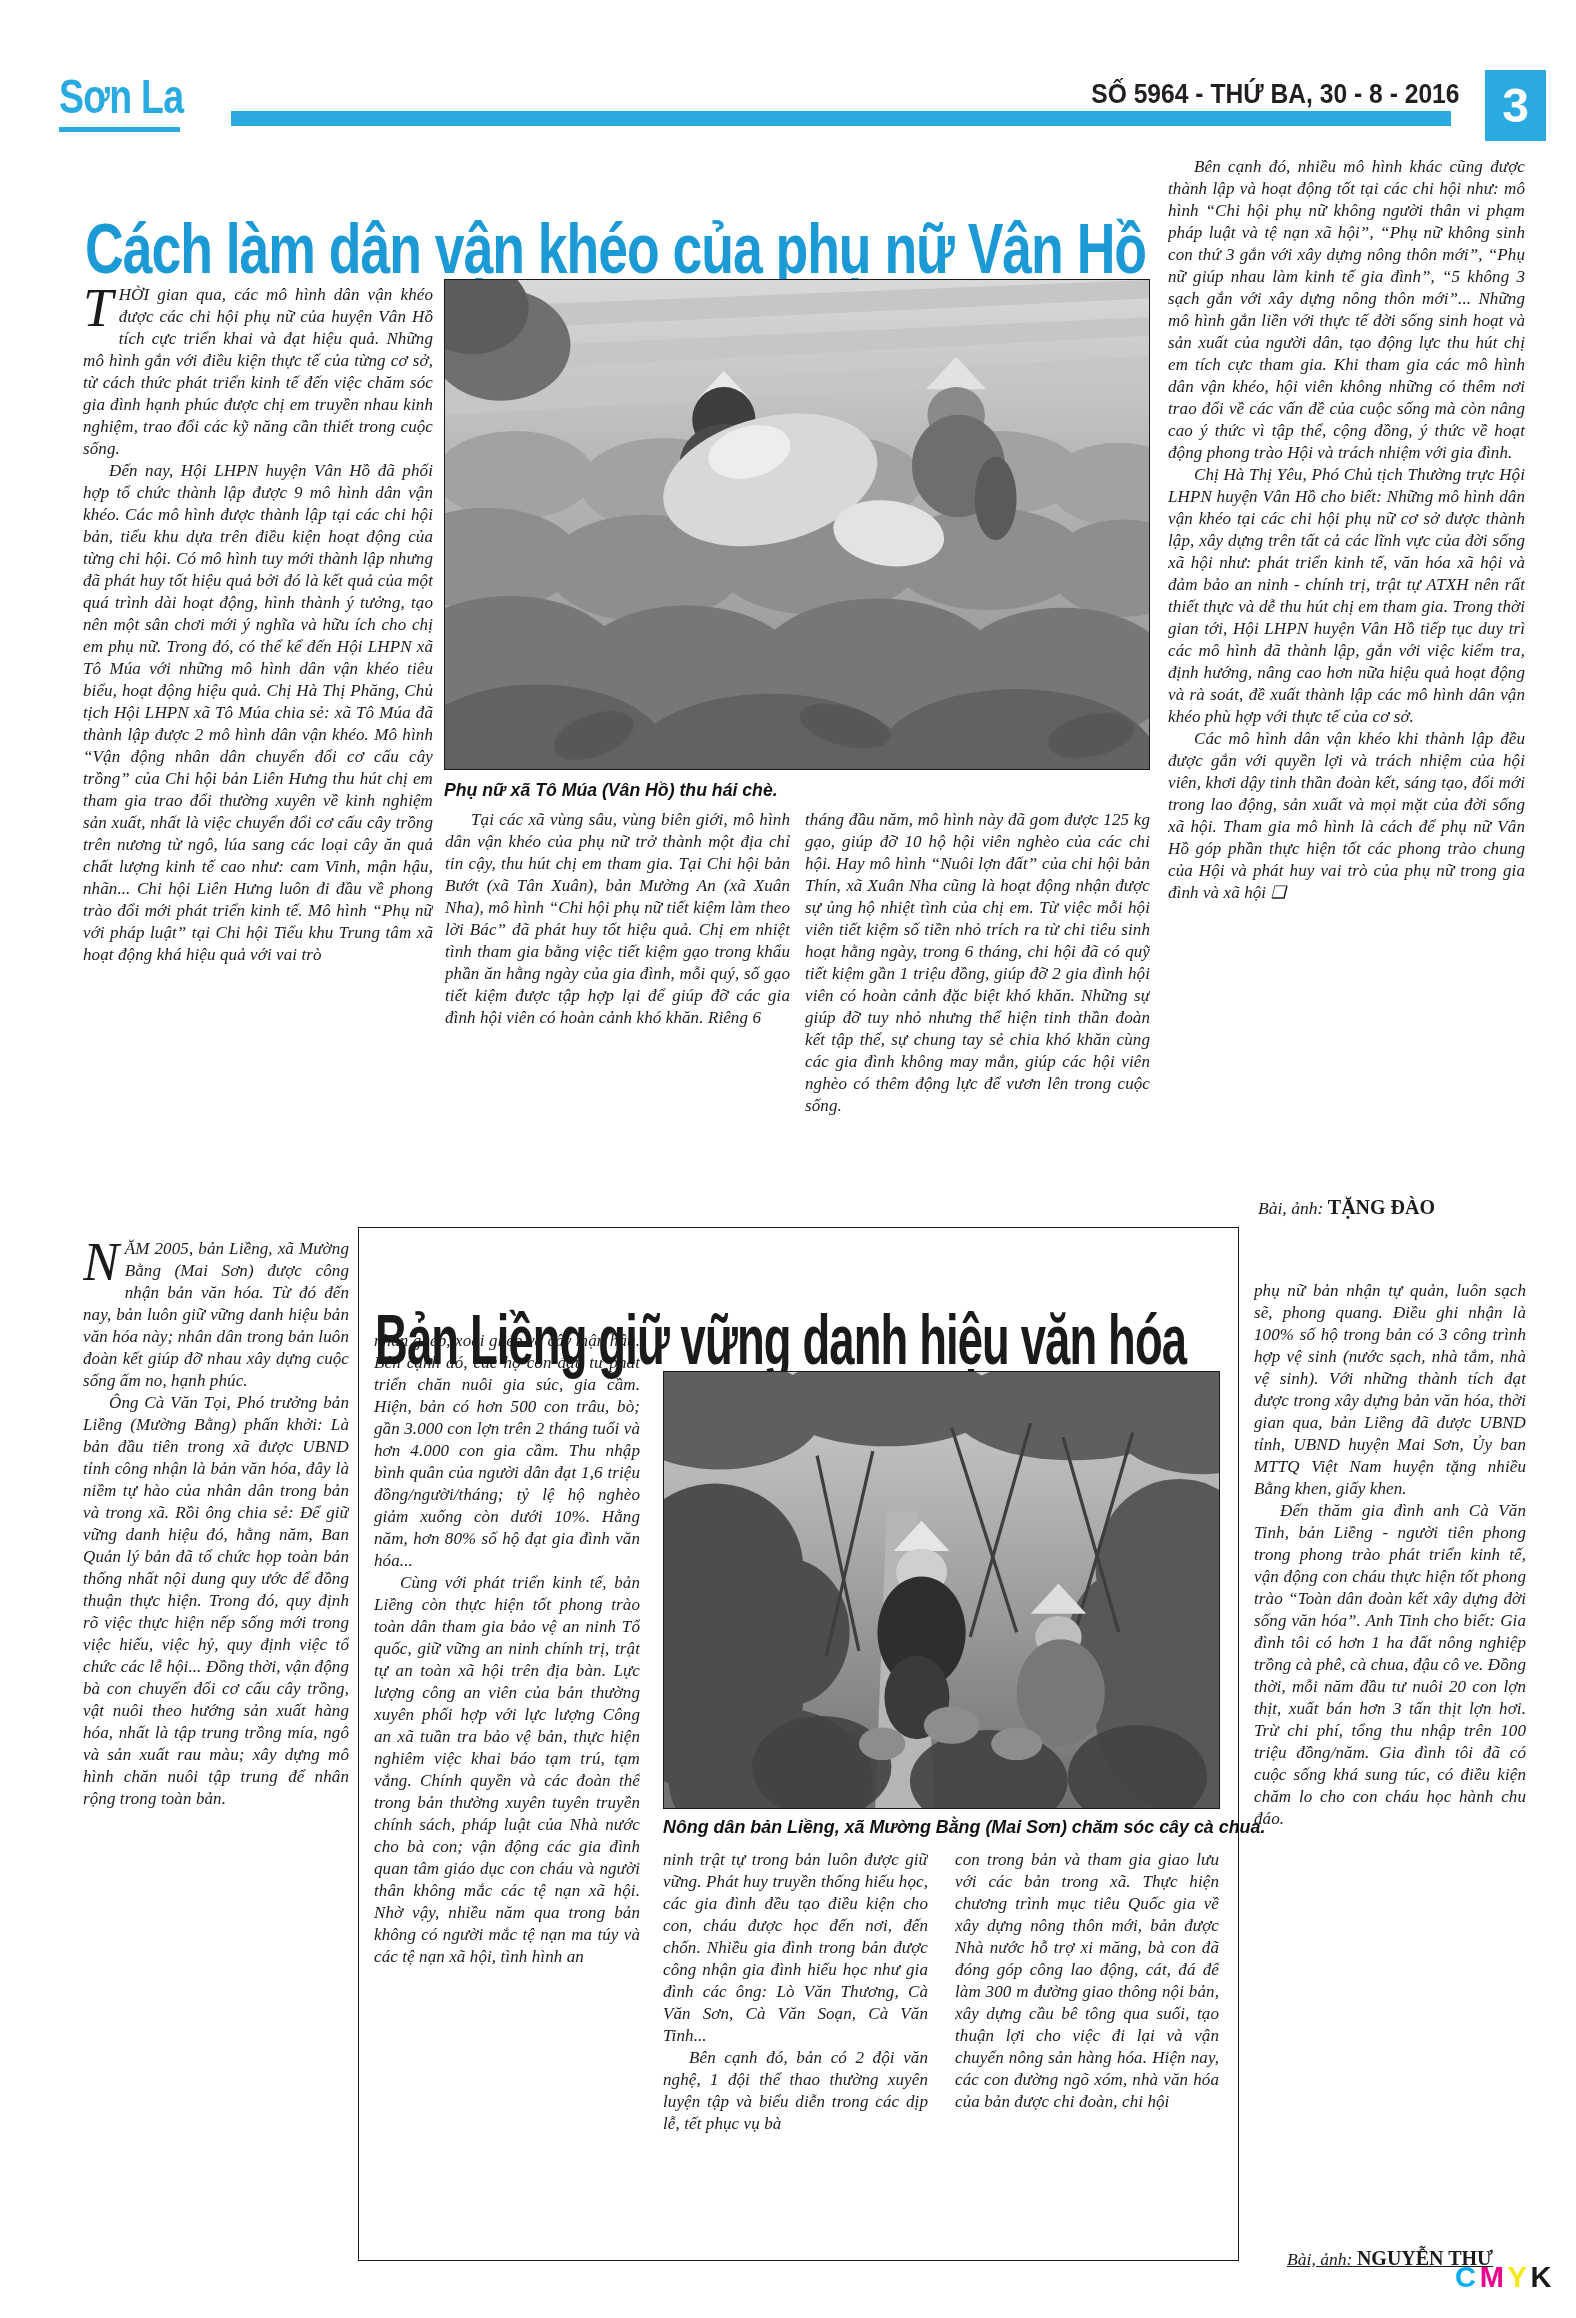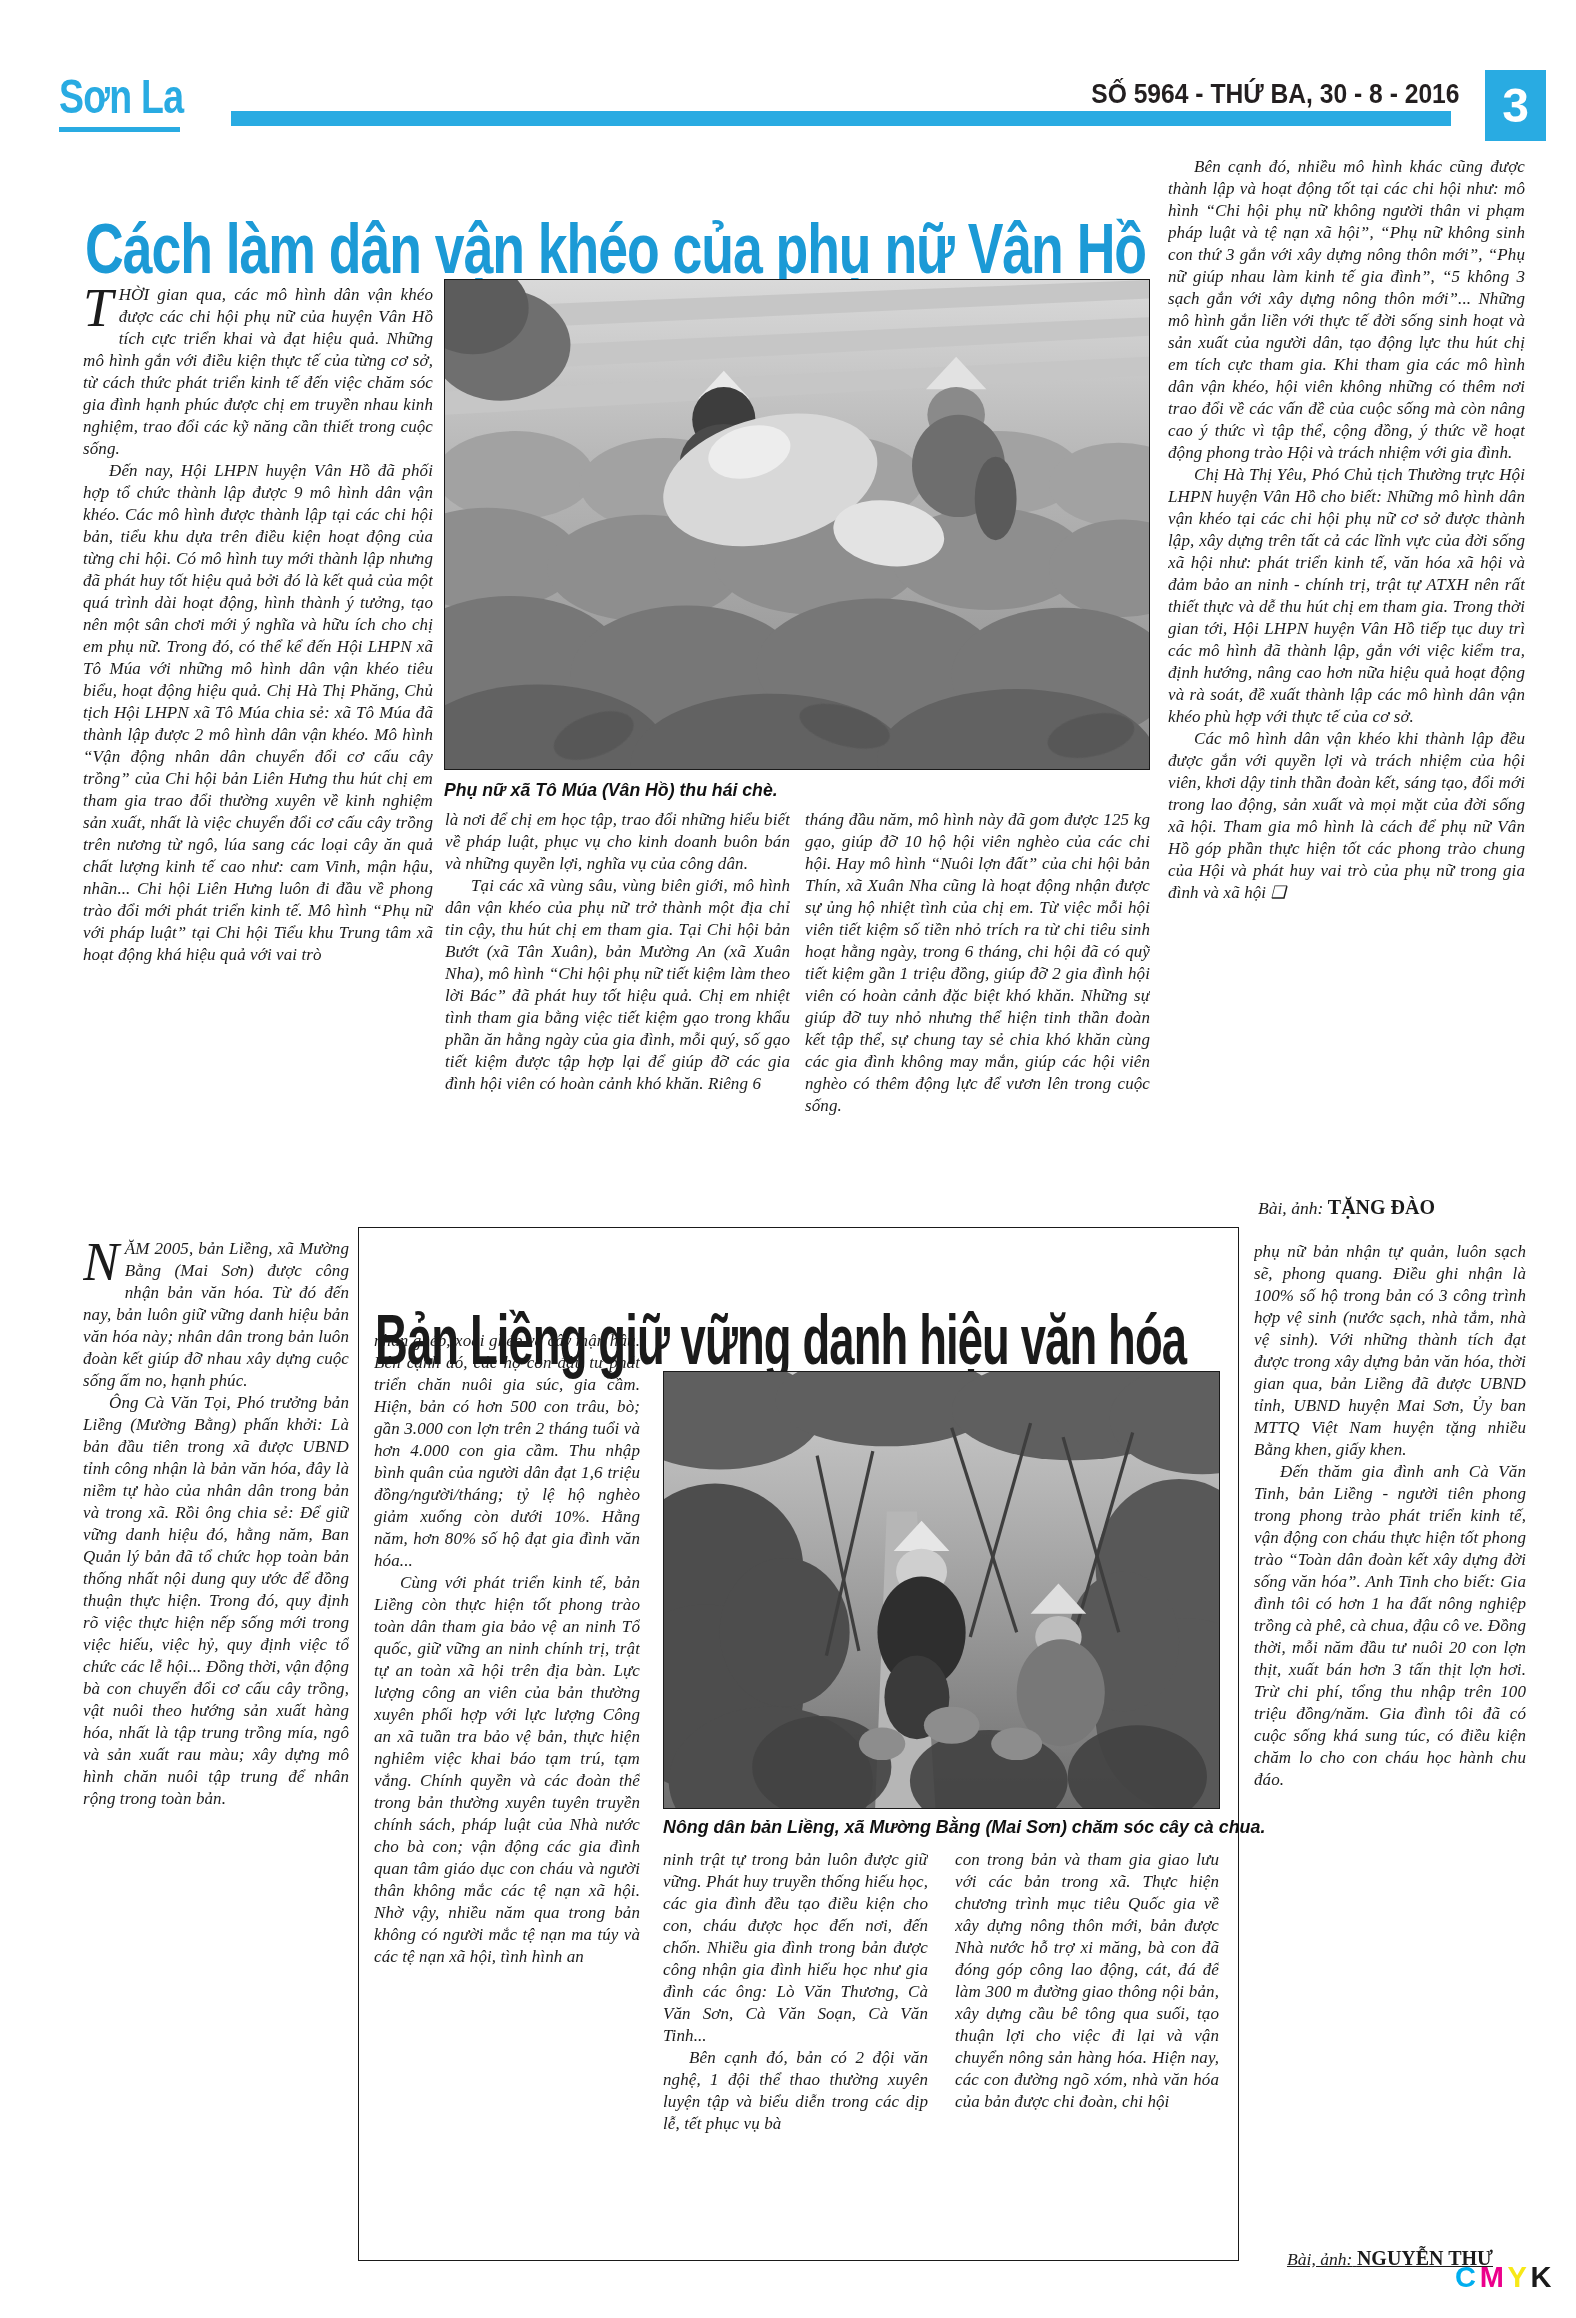--- a/index.html
+++ b/index.html
@@ -123,21 +123,20 @@
     <g fill="#565656" opacity="0.85">
       <ellipse cx="320" cy="980" rx="90" ry="45" transform="rotate(-20 320 980)"></ellipse>
       <ellipse cx="860" cy="960" rx="100" ry="42" transform="rotate(15 860 960)"></ellipse>
       <ellipse cx="1390" cy="980" rx="95" ry="45" transform="rotate(-12 1390 980)"></ellipse>
     </g>
   </svg>
 </figure>
 <figcaption class="abs caption" style="left:444px;top:778px;transform:scaleX(.93);">Phụ nữ xã Tô Múa (Vân Hồ) thu hái chè.</figcaption>
 
 <div class="col" style="left:445px;top:809px;width:345px;height:414px;">
-    <p class="para cont">là nơi để chị em học tập, trao đổi những hiểu biết về pháp luật, phục vụ cho kinh doanh buôn bán và những quyền lợi, nghĩa vụ của công dân.</p>
     <p class="para">Tại các xã vùng sâu, vùng biên giới, mô hình dân vận khéo của phụ nữ trở thành một địa chỉ tin cậy, thu hút chị em tham gia. Tại Chi hội bản Bướt (xã Tân Xuân), bản Mường An (xã Xuân Nha), mô hình “Chi hội phụ nữ tiết kiệm làm theo lời Bác” đã phát huy tốt hiệu quả. Chị em nhiệt tình tham gia bằng việc tiết kiệm gạo trong khẩu phần ăn hằng ngày của gia đình, mỗi quý, số gạo tiết kiệm được tập hợp lại để giúp đỡ các gia đình hội viên có hoàn cảnh khó khăn. Riêng 6</p>
   </div>
 <div class="col" style="left:805px;top:809px;width:345px;height:414px;">
     <p class="para cont">tháng đầu năm, mô hình này đã gom được 125 kg gạo, giúp đỡ 10 hộ hội viên nghèo của các chi hội. Hay mô hình “Nuôi lợn đất” của chi hội bản Thín, xã Xuân Nha cũng là hoạt động nhận được sự ủng hộ nhiệt tình của chị em. Từ việc mỗi hội viên tiết kiệm số tiền nhỏ trích ra từ chi tiêu sinh hoạt hằng ngày, trong 6 tháng, chi hội đã có quỹ tiết kiệm gần 1 triệu đồng, giúp đỡ 2 gia đình hội viên có hoàn cảnh đặc biệt khó khăn. Những sự giúp đỡ tuy nhỏ nhưng thể hiện tinh thần đoàn kết tập thể, sự chung tay sẻ chia khó khăn cùng các gia đình không may mắn, giúp các hội viên nghèo có thêm động lực để vươn lên trong cuộc sống.</p>
   </div>
 <div class="col" style="left:1168px;top:156px;width:357px;height:1035px;">
     <p class="para">Bên cạnh đó, nhiều mô hình khác cũng được thành lập và hoạt động tốt tại các chi hội như: mô hình “Chi hội phụ nữ không người thân vi phạm pháp luật và tệ nạn xã hội”, “Phụ nữ không sinh con thứ 3 gắn với xây dựng nông thôn mới”, “Phụ nữ giúp nhau làm kinh tế gia đình”, “5 không 3 sạch gắn với xây dựng nông thôn mới”... Những mô hình gắn liền với thực tế đời sống sinh hoạt và sản xuất của người dân, tạo động lực thu hút chị em tích cực tham gia. Khi tham gia các mô hình dân vận khéo, hội viên không những có thêm nơi trao đổi về các vấn đề của cuộc sống mà còn nâng cao ý thức vì tập thể, cộng đồng, ý thức về hoạt động phong trào Hội và trách nhiệm với gia đình.</p>
     <p class="para">Chị Hà Thị Yêu, Phó Chủ tịch Thường trực Hội LHPN huyện Vân Hồ cho biết: Những mô hình dân vận khéo tại các chi hội phụ nữ cơ sở được thành lập, xây dựng trên tất cả các lĩnh vực của đời sống xã hội như: phát triển kinh tế, văn hóa xã hội và đảm bảo an ninh - chính trị, trật tự ATXH nên rất thiết thực và dễ thu hút chị em tham gia. Trong thời gian tới, Hội LHPN huyện Vân Hồ tiếp tục duy trì các mô hình đã thành lập, gắn với việc kiểm tra, định hướng, nâng cao hơn nữa hiệu quả hoạt động và rà soát, đề xuất thành lập các mô hình dân vận khéo phù hợp với thực tế của cơ sở.</p>
     <p class="para">Các mô hình dân vận khéo khi thành lập đều được gắn với quyền lợi và trách nhiệm của hội viên, khơi dậy tinh thần đoàn kết, sáng tạo, đổi mới trong lao động, sản xuất và mọi mặt của đời sống xã hội. Tham gia mô hình là cách để phụ nữ Vân Hồ góp phần thực hiện tốt các phong trào chung của Hội và phát huy vai trò của phụ nữ trong gia đình và xã hội ❑</p>
   </div>
@@ -220,21 +219,21 @@
 </figure>
 <figcaption class="abs caption" style="left:663px;top:1815px;transform:scaleX(.94);">Nông dân bản Liềng, xã Mường Bằng (Mai Sơn) chăm sóc cây cà chua.</figcaption>
 
 <div class="col" style="left:663px;top:1849px;width:265px;height:383px;">
     <p class="para cont">ninh trật tự trong bản luôn được giữ vững. Phát huy truyền thống hiếu học, các gia đình đều tạo điều kiện cho con, cháu được học đến nơi, đến chốn. Nhiều gia đình trong bản được công nhận gia đình hiếu học như gia đình các ông: Lò Văn Thương, Cà Văn Sơn, Cà Văn Soạn, Cà Văn Tinh...</p>
     <p class="para">Bên cạnh đó, bản có 2 đội văn nghệ, 1 đội thể thao thường xuyên luyện tập và biểu diễn trong các dịp lễ, tết phục vụ bà</p>
   </div>
 <div class="col" style="left:955px;top:1849px;width:264px;height:383px;">
     <p class="para cont">con trong bản và tham gia giao lưu với các bản trong xã. Thực hiện chương trình mục tiêu Quốc gia về xây dựng nông thôn mới, bản được Nhà nước hỗ trợ xi măng, bà con đã đóng góp công lao động, cát, đá để làm 300 m đường giao thông nội bản, xây dựng cầu bê tông qua suối, tạo thuận lợi cho việc đi lại và vận chuyển nông sản hàng hóa. Hiện nay, các con đường ngõ xóm, nhà văn hóa của bản được chi đoàn, chi hội</p>
   </div>
-<div class="col" style="left:1254px;top:1241px;width:272px;height:1005px;">
+<div class="col" style="left:1254px;top:1280px;width:272px;height:1005px;">
     <p class="para cont">phụ nữ bản nhận tự quản, luôn sạch sẽ, phong quang. Điều ghi nhận là 100% số hộ trong bản có 3 công trình hợp vệ sinh (nước sạch, nhà tắm, nhà vệ sinh). Với những thành tích đạt được trong xây dựng bản văn hóa, thời gian qua, bản Liềng đã được UBND tỉnh, UBND huyện Mai Sơn, Ủy ban MTTQ Việt Nam huyện tặng nhiều Bằng khen, giấy khen.</p>
     <p class="para">Đến thăm gia đình anh Cà Văn Tinh, bản Liềng - người tiên phong trong phong trào phát triển kinh tế, vận động con cháu thực hiện tốt phong trào “Toàn dân đoàn kết xây dựng đời sống văn hóa”. Anh Tinh cho biết: Gia đình tôi có hơn 1 ha đất nông nghiệp trồng cà phê, cà chua, đậu cô ve. Đồng thời, mỗi năm đầu tư nuôi 20 con lợn thịt, xuất bán hơn 3 tấn thịt lợn hơi. Trừ chi phí, tổng thu nhập trên 100 triệu đồng/năm. Gia đình tôi đã có cuộc sống khá sung túc, có điều kiện chăm lo cho con cháu học hành chu đáo.</p>
   </div>
 
 <div class="abs credit" style="left:1254px;top:2247px;width:272px;text-decoration:underline;">
   <span class="label">Bài, ảnh:</span>
   <span class="name">NGUYỄN THƯ</span>
 </div>
 
 <div class="abs cmyk">

